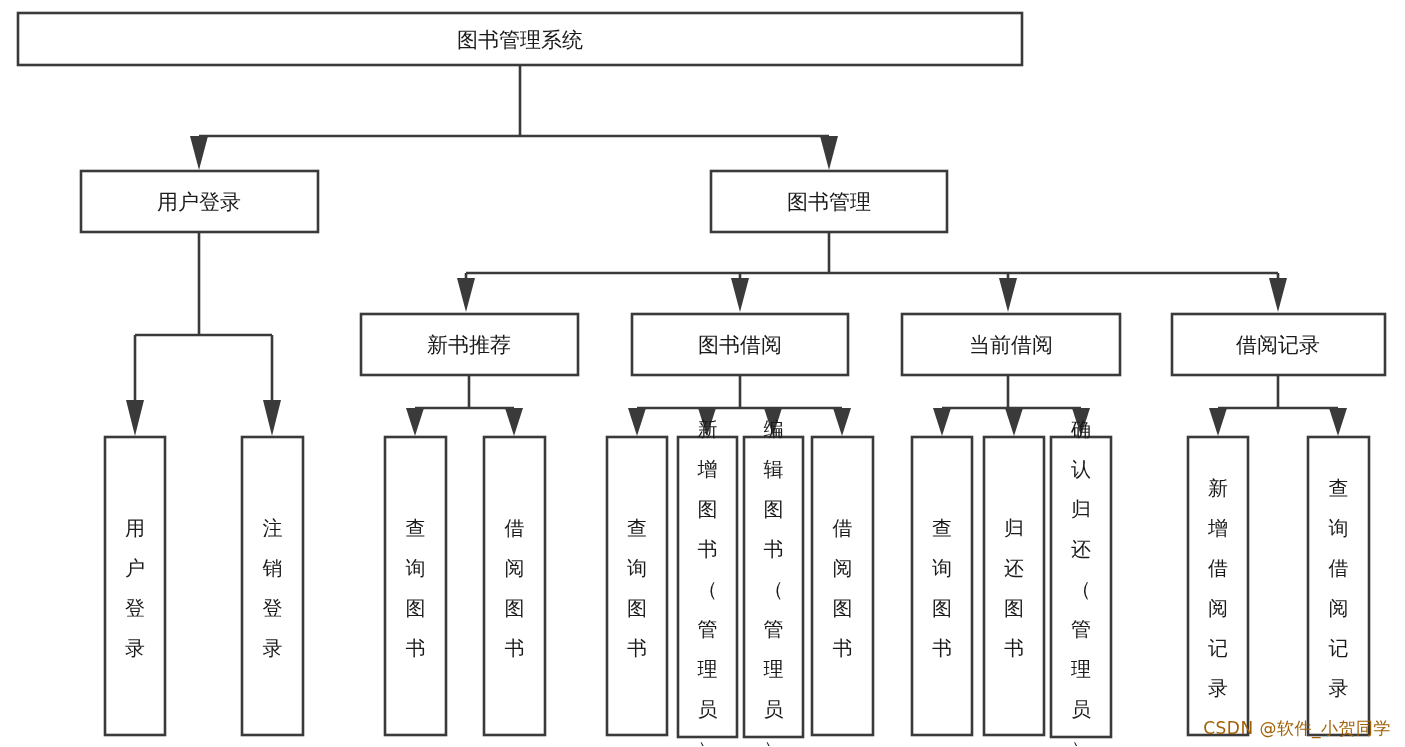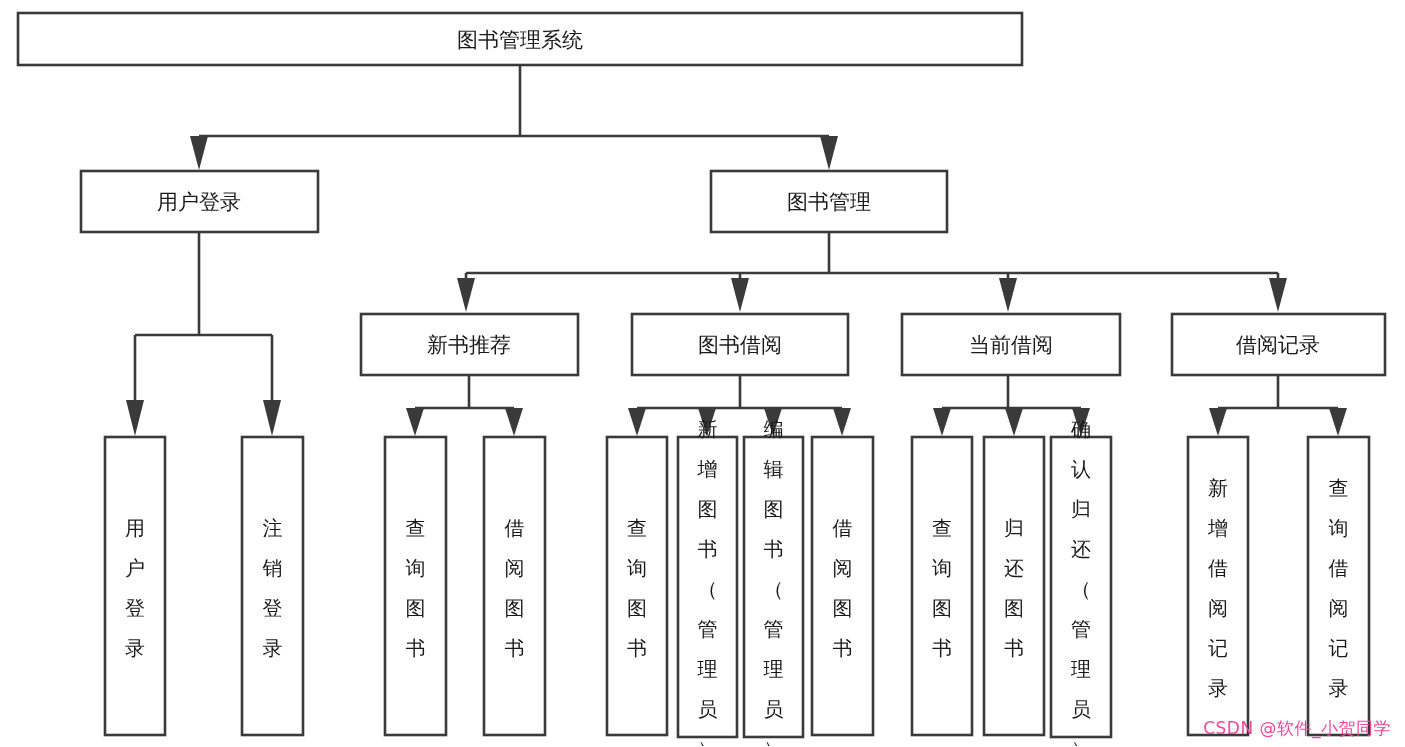--- a/index.html
+++ b/index.html
@@ -50,21 +50,21 @@
     fill: #1a1a1a;
     font-size: 20px;
     text-anchor: middle;
   }
   .watermark {
     position: absolute;
     right: 14px;
     bottom: 6px;
     font-family: "DejaVu Sans", "Liberation Sans", sans-serif;
     font-size: 17px;
-    color: #ec4899;
+    color: #a16207;
     white-space: nowrap;
     letter-spacing: 0.5px;
   }
 </style>
 </head>
 <body>
 
 <div id="diagram-root">
 
   <svg class="flow" viewBox="0 0 1405 747">

